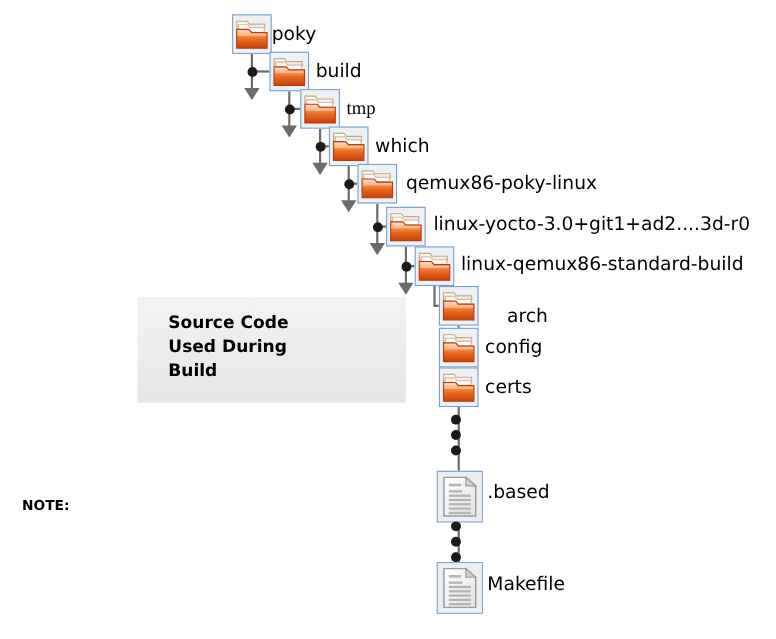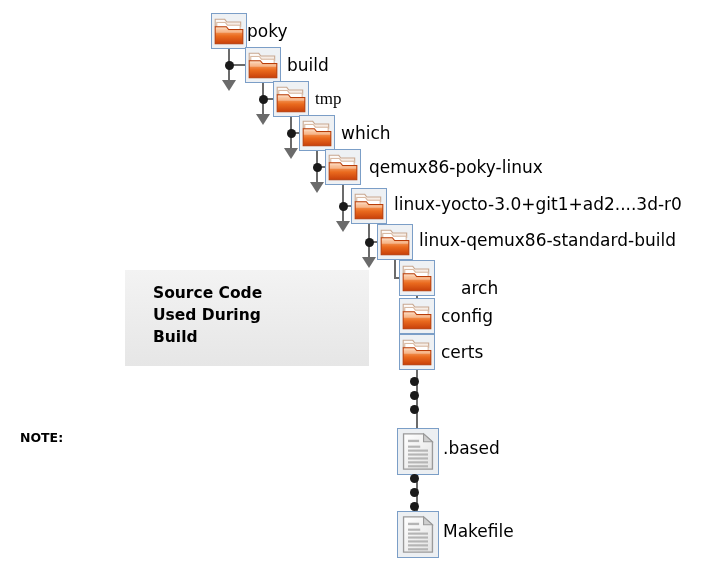--- a/index.html
+++ b/index.html
@@ -420,17 +420,17 @@
       <div class="dot" style="left: 409.5px; top: 487.5px;"></div>
       <div class="dot" style="left: 409.5px; top: 501.5px;"></div>
     </div>
 
   <div id="callout" style="left: 125px; top: 270px; width: 244px; height: 96px;">
     <div class="callout-text">Source Code
 Used During
 Build</div>
   </div>
 
-  <div id="note" style="left: 20px; top: 430px;">
+  <div id="note" style="left: 20px; top: 452px;">
     <div class="note-title">NOTE:</div>
   </div>
 
 </div>
 
 </body></html>

